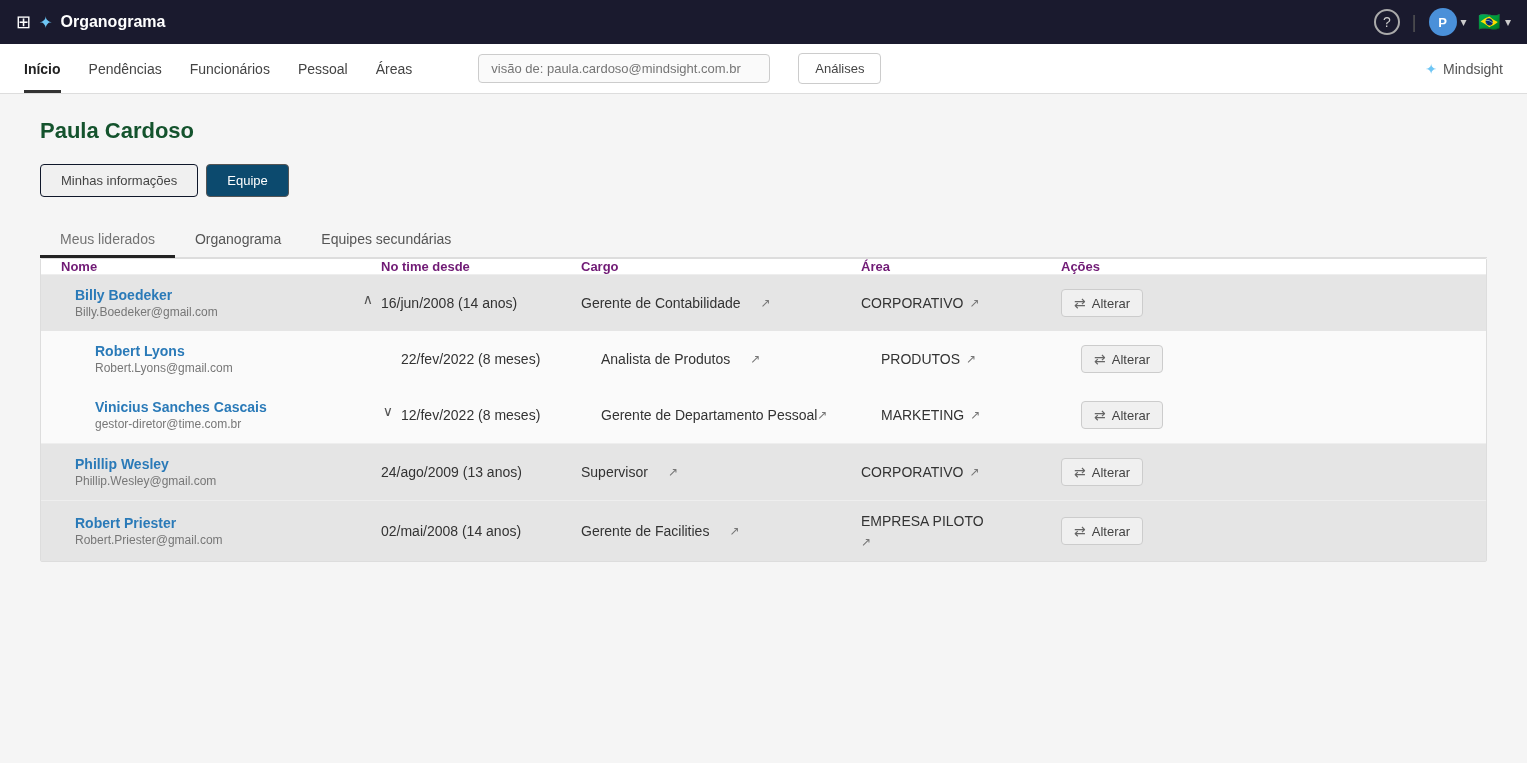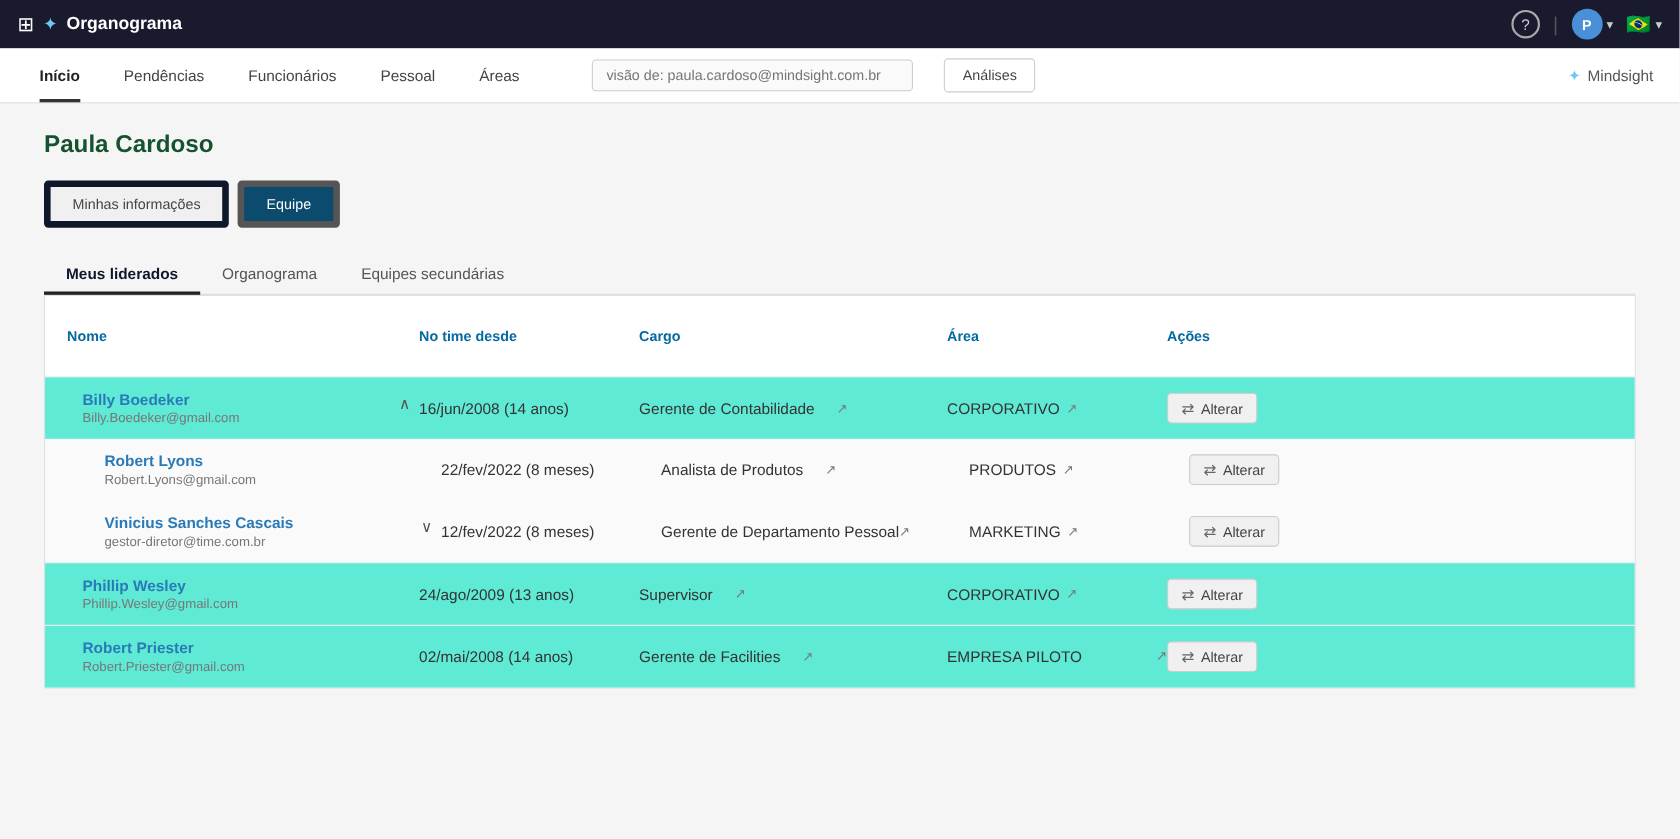--- a/index.html
+++ b/index.html
@@ -40,21 +40,20 @@
       height: 50px;
       display: flex;
       align-items: center;
       padding: 0 24px;
       gap: 28px;
     }
     .navbar-item {
       font-size: 14px; color: #444; cursor: pointer; text-decoration: none;
       height: 100%; display: flex; align-items: center; position: relative;
       white-space: nowrap;
-      margin-left: 12px;
     }
     .navbar-item.active { font-weight: 600; color: #222; }
     .navbar-item.active::after {
       content: ''; position: absolute; bottom: 0; left: 0; right: 0;
       height: 3px; background: #333;
     }
     .navbar-search {
       flex: 1; max-width: 320px; margin-left: 10px; padding-left: 28px;
     }
     .navbar-search input {
@@ -67,63 +66,63 @@
     }
     .navbar-brand { margin-left: auto; display: flex; align-items: center; gap: 6px; color: #555; font-size: 14px; }
 
     
     .page-content { padding: 24px 40px; }
     .page-title { font-size: 22px; font-weight: 700; color: #14532d; margin-bottom: 20px; }
 
     
     .tab-buttons { display: flex; gap: 8px; margin-bottom: 24px; }
     .tab-btn {
-      padding: 8px 20px; border: 6px solid #0f172a; border-radius: 4px;
+      padding: 8px 20px; border: 1px solid #0f172a; border-radius: 4px;
       font-size: 13px; cursor: pointer; background: #f0f0f0; color: #444;
     }
     .tab-btn.active { background: #0c4a6e; color: #fff; border-color: #555; }
 
     
     .sub-tabs { display: flex; gap: 0; border-bottom: 1px solid #ddd; margin-bottom: 0; }
     .sub-tab {
       padding: 10px 20px; font-size: 14px; cursor: pointer; color: #555;
       position: relative; white-space: nowrap;
     }
-    .sub-tab.active { font-weight: 700; color: #0f172a; }
+    .sub-tab.active { font-weight: 400; color: #737373; }
     .sub-tab.active::after {
       content: ''; position: absolute; bottom: -1px; left: 0; right: 0;
       height: 3px; background: #222;
     }
 
     
     .table-container {
       background: #fff;
       border: 1px solid #ddd;
       border-radius: 2px;
       margin-top: 0;
     }
     .table-header {
       display: grid;
       grid-template-columns: 320px 200px 280px 200px 180px;
-      padding: 29px 20px;
+      padding: 0 20px;
       border-bottom: 1px solid #eee;
       font-weight: 700;
       font-size: 13px;
-      color: #0369a1;
+      color: #701a75;
       background: #fff;
     }
     .table-row-group { border-bottom: 1px solid #eee; }
     .table-row-group:last-child { border-bottom: none; }
 
     .table-row {
       display: grid;
       grid-template-columns: 320px 200px 280px 200px 180px;
       padding: 12px 20px;
       align-items: center;
-      background: #5eead4;
+      background: #e5e5e5;
     }
     .table-row.sub-row {
       background: #fafafa;
       padding-left: 40px;
     }
 
     .name-cell { display: flex; align-items: flex-start; gap: 10px; }
     .row-indicator {
       width: 4px; min-width: 4px; height: 100%;
       align-self: stretch;
@@ -359,21 +358,21 @@
             <span class="employee-email">Robert.Priester@gmail.com</span>
           </div>
         </div>
         <div class="col-desde">
           <span>02/mai/2008 (14 anos)</span>
         </div>
         <div class="cargo-cell col-cargo">
           <span>Gerente de Facilities</span>
           <span class="ext-icon">↗</span>
         </div>
-        <div class="area-cell col-area" style="flex-direction:row; align-items:flex-start;justify-content:space-between;">
+        <div class="area-cell col-area" style="flex-direction:column; align-items:flex-start;justify-content:space-between;">
           <div style="display:flex; align-items:center; gap:4px;">
             <span>EMPRESA PILOTO</span>
           </div>
           <span class="ext-icon">↗</span>
         </div>
         <div class="acoes-cell col-acoes">
           <button class="alterar-btn">
             <span class="alterar-icon">⇄</span>
             <span>Alterar</span>
           </button>

